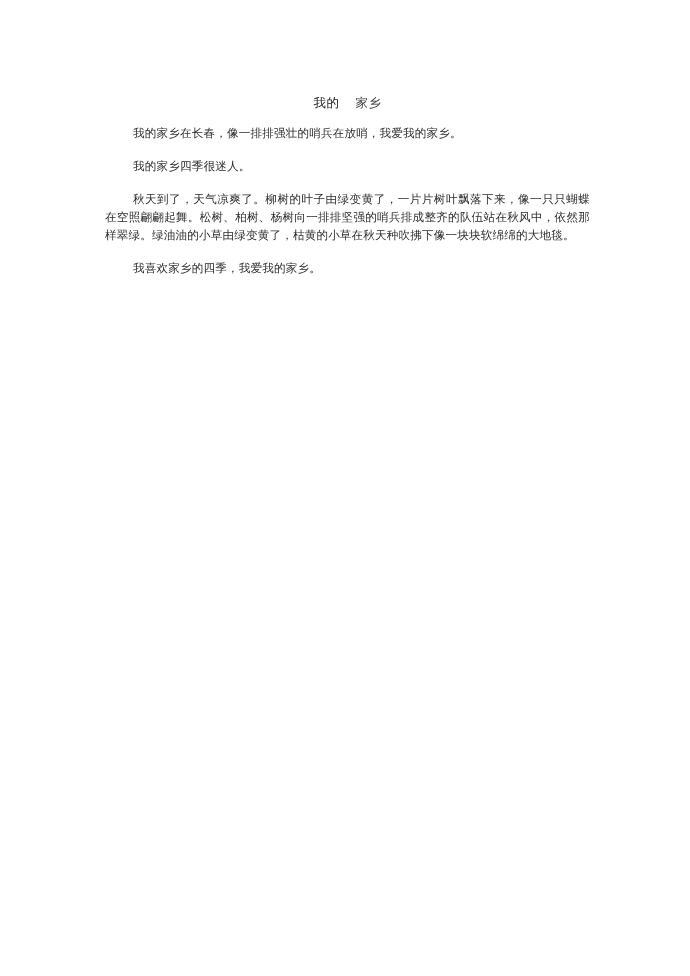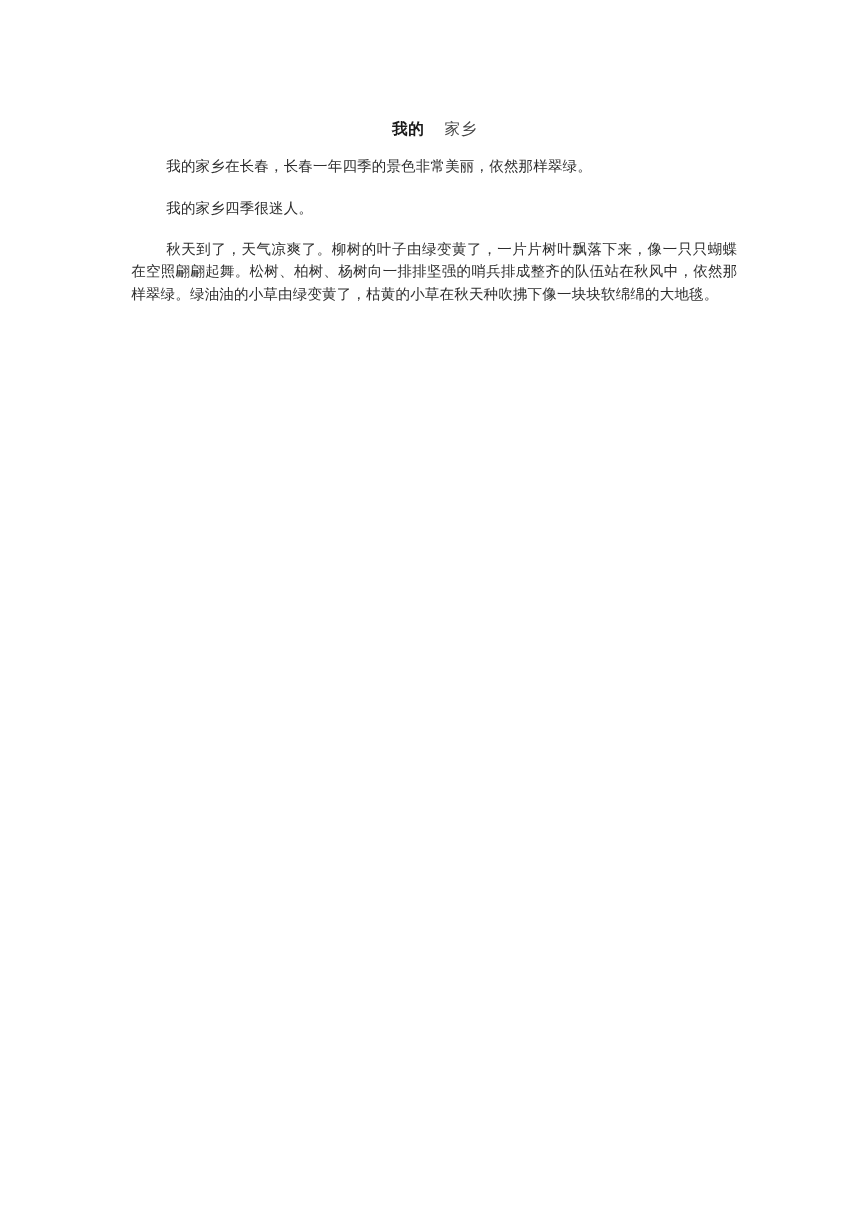--- a/index.html
+++ b/index.html
@@ -23,21 +23,21 @@
     }
     .title {
       text-align: center;
       font-size: 12.5px;
       line-height: 16px;
       margin: 0 0 13px 0;
       color: #1a1a1a;
       letter-spacing: 0.5px;
     }
     .title .bold {
-      font-weight: bold;
+      font-weight: normal;
     }
     .title .light {
       font-weight: normal;
       color: #444;
       margin-left: 16px;
     }
     .para {
       font-size: 11.6px;
       line-height: 18px;
       margin: 0 0 15px 0;
@@ -48,16 +48,17 @@
     }
   </style>
 </head>
 <body>
 
 <div class="page">
   <div class="title">
     <span class="bold">我的</span><span class="light">家乡</span>
   </div>
 
-  <p class="para" style="text-indent:28px;">我的家乡在长春，长春一年四季的景色非常美丽，依然那样翠绿。</p>
+  <p class="para" style="text-indent:28px;">我的家乡在长春，像一排排强壮的哨兵在放哨，我爱我的家乡。</p>
   <p class="para">我的家乡四季很迷人。</p>
   <p class="para">秋天到了，天气凉爽了。柳树的叶子由绿变黄了，一片片树叶飘落下来，像一只只蝴蝶在空照翩翩起舞。松树、柏树、杨树向一排排坚强的哨兵排成整齐的队伍站在秋风中，依然那样翠绿。绿油油的小草由绿变黄了，枯黄的小草在秋天种吹拂下像一块块软绵绵的大地毯。</p>
+  <p class="para">我喜欢家乡的四季，我爱我的家乡。</p>
 </div>
 
 </body></html>

